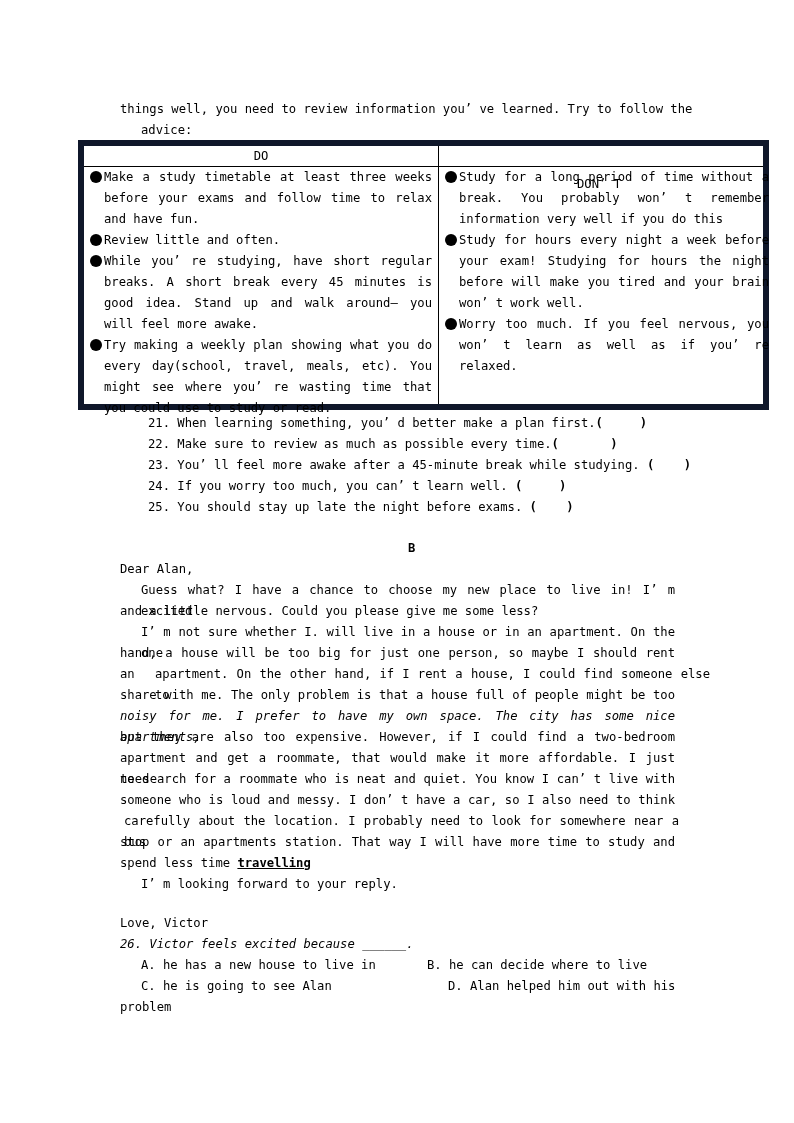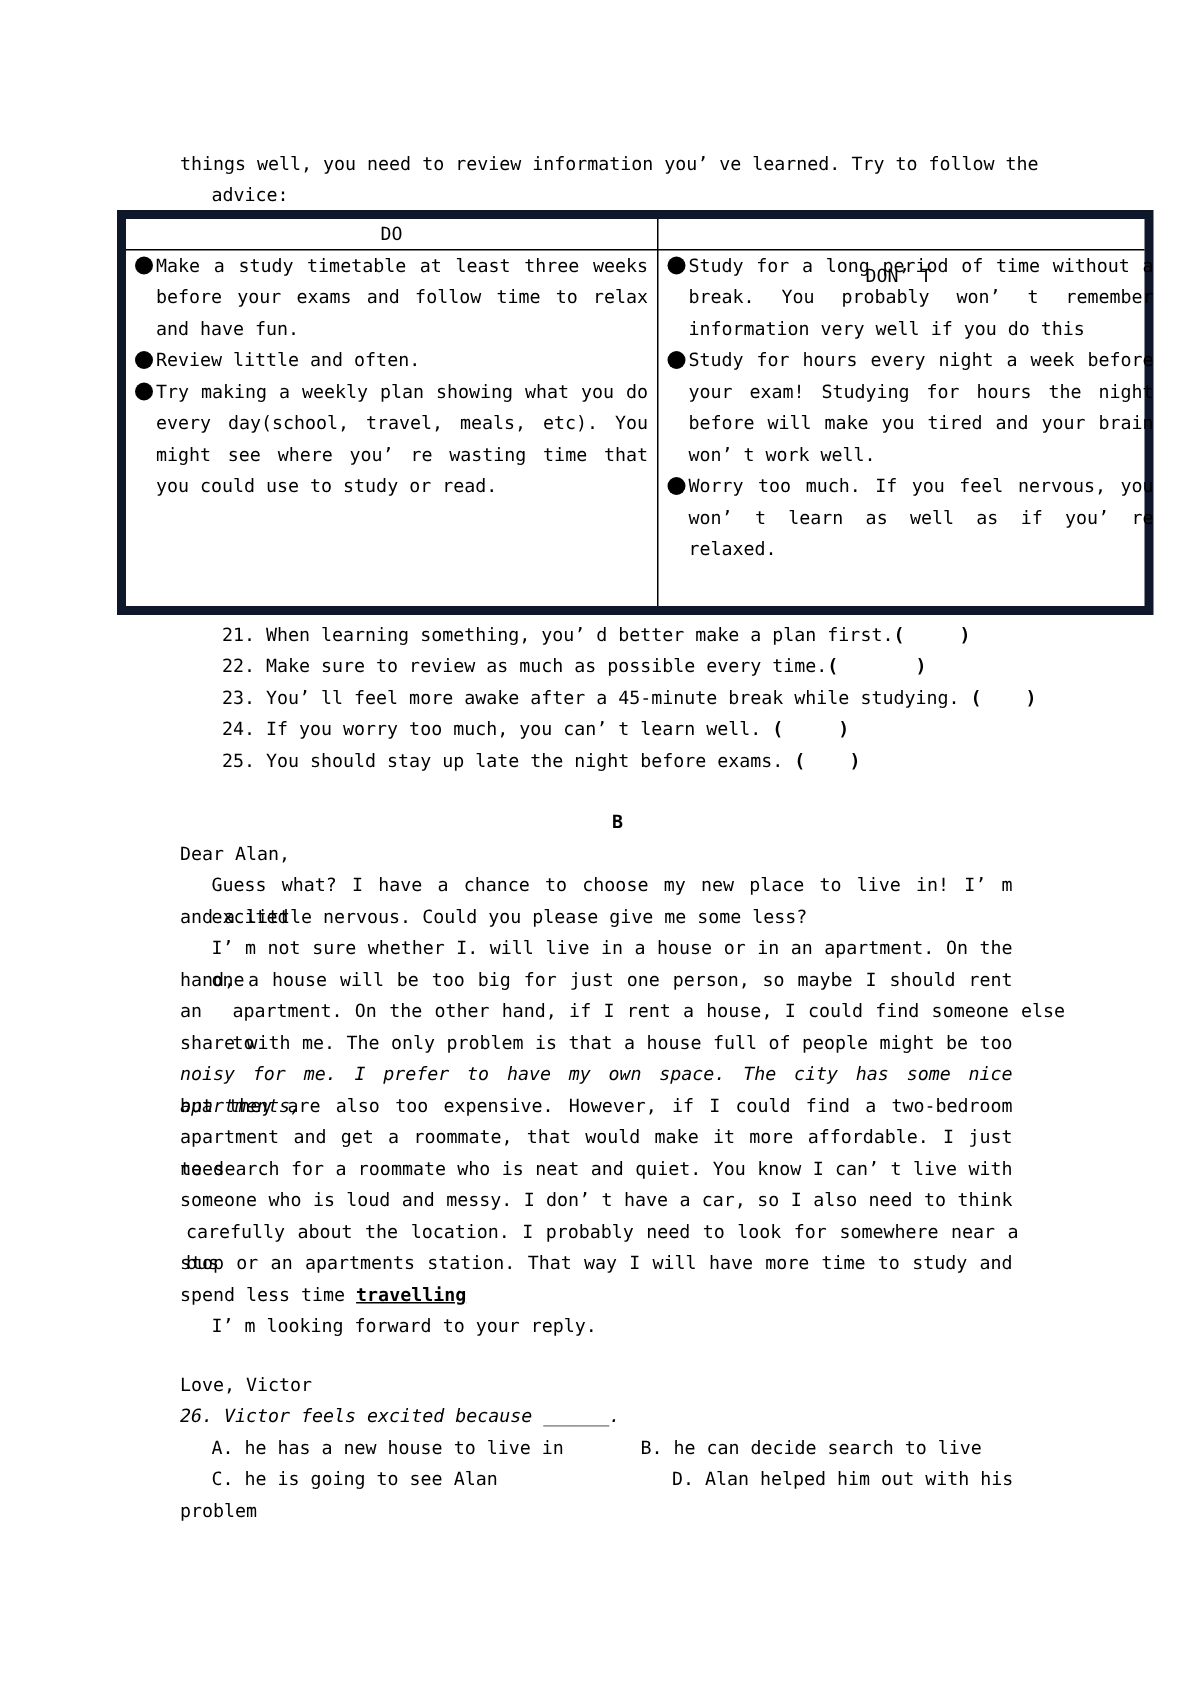--- a/index.html
+++ b/index.html
@@ -51,20 +51,24 @@
     <div class="item">
       <span class="bullet"></span>
       <span class="txt">Make a study timetable at least three weeks before your exams and follow time to relax and have fun.</span>
     </div>
     <div class="item">
       <span class="bullet"></span>
       <span class="txt">Review little and often.</span>
     </div>
     <div class="item">
       <span class="bullet"></span>
+      <span class="txt">While you’ re studying, have short regular breaks. A short break every 45 minutes is good idea. Stand up and walk around— you will feel more awake.</span>
+    </div>
+    <div class="item">
+      <span class="bullet"></span>
       <span class="txt">Try making a weekly plan showing what you do every day(school, travel, meals, etc). You might see where you’ re wasting time that you could use to study or read.</span>
     </div>
   </div>
 
   <div class="cell dont">
     <div class="item">
       <span class="bullet"></span>
       <span class="txt">Study for a long period of time without a break. You probably won’ t remember information very well if you do this</span>
     </div>
     <div class="item">
@@ -101,16 +105,16 @@
 <div class="line just" style="left:120px; top:790px; width:555px;">someone who is loud and messy. I don’ t have a car, so I also need to think</div>
 <div class="line just" style="left:124px; top:811px; width:555px;">carefully about the location. I probably need to look for somewhere near a bus</div>
 <div class="line just" style="left:120px; top:832px; width:555px;">stop or an apartments station. That way I will have more time to study and</div>
 <div class="line" style="left:120px; top:853px;"><span>spend less time </span><span class="bold-u">travelling</span></div>
 
 <div class="line" style="left:141px; top:874px;">I’ m looking forward to your reply.</div>
 <div class="line" style="left:120px; top:913px;">Love, Victor</div>
 
 <div class="line" style="left:120px; top:934px;font-style:italic;">26. Victor feels excited because ______.</div>
 <div class="line" style="left:141px; top:955px;">A. he has a new house to live in</div>
-<div class="line" style="left:427px; top:955px;">B. he can decide search to live</div>
+<div class="line" style="left:427px; top:955px;">B. he can decide where to live</div>
 <div class="line" style="left:141px; top:976px;">C. he is going to see Alan</div>
 <div class="line" style="left:448px; top:976px;">D. Alan helped him out with his</div>
 <div class="line" style="left:120px; top:997px;">problem</div>
 
 </body></html>

